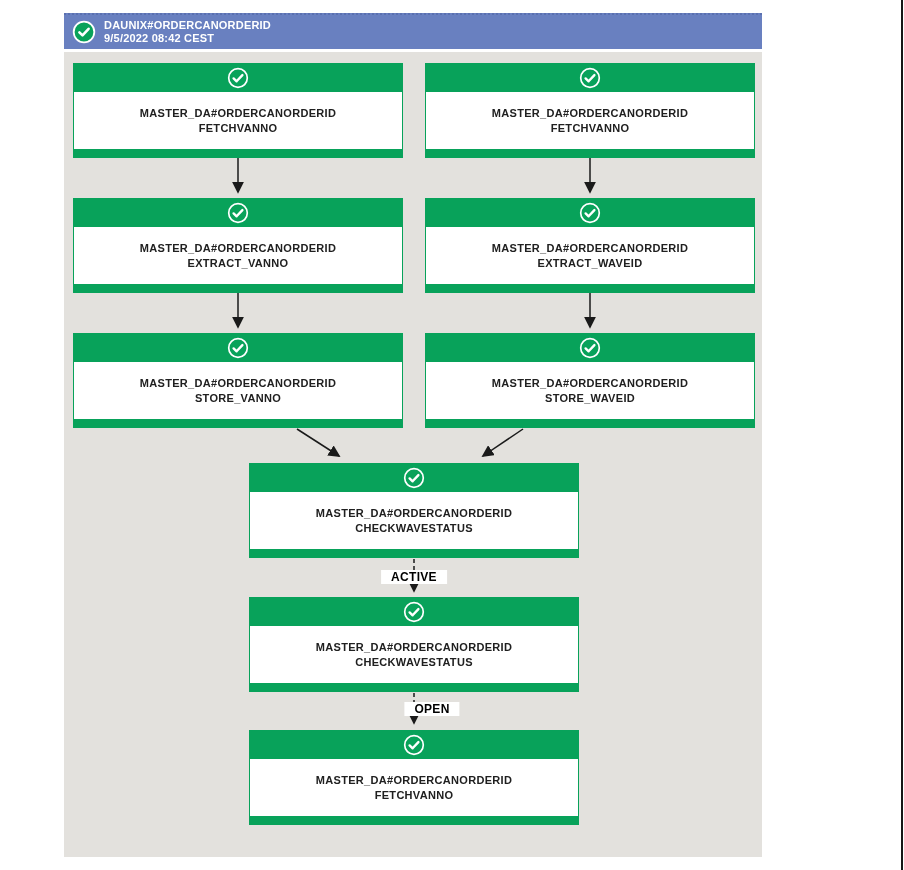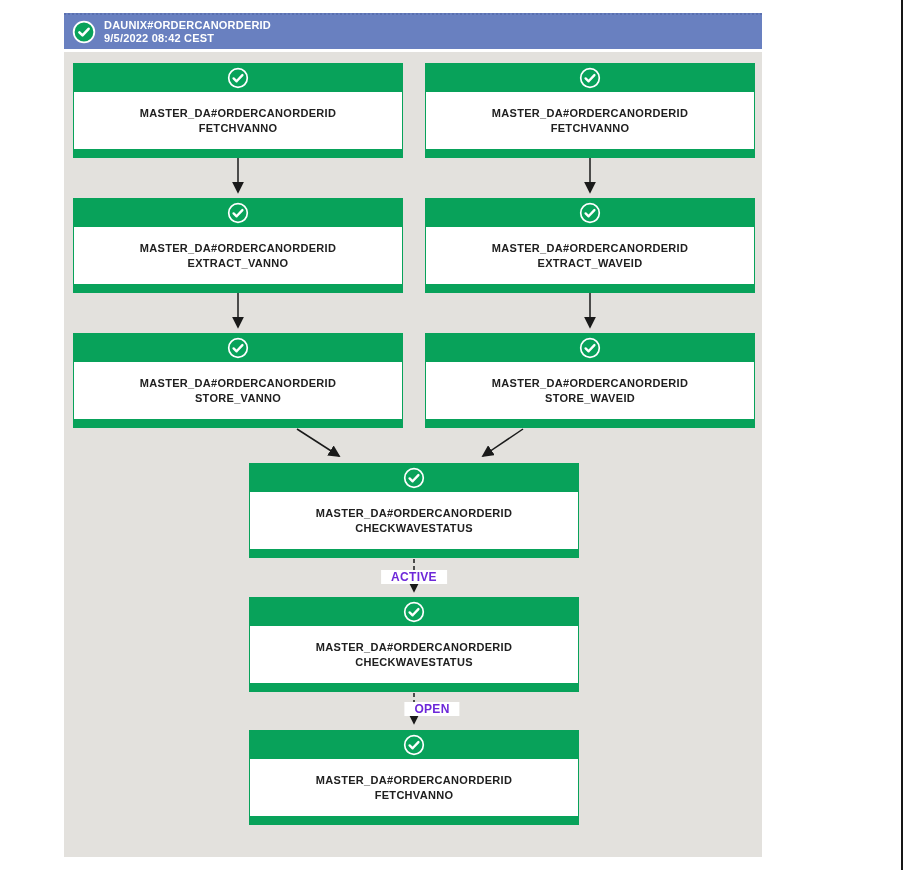--- a/index.html
+++ b/index.html
@@ -33,21 +33,21 @@
   .node-header { height:28px; background:#08a25a; flex:0 0 28px;
                  display:flex; align-items:center; justify-content:center; }
   .node-body { flex:1 1 auto; display:flex; flex-direction:column;
                align-items:center; justify-content:center; background:#ffffff; }
   .node-body .l1, .node-body .l2 { font-size:11px; font-weight:700; color:#202020;
                line-height:15px; letter-spacing:.3px; text-align:center; }
   .node-footer { height:8px; background:#08a25a; flex:0 0 8px; }
 
   
   .edge-label { position:absolute; transform:translateX(-50%);
-                background:#ffffff; color:#6d28d9; font-size:12px; font-weight:700;
+                background:#ffffff; color:#000000; font-size:12px; font-weight:700;
                 letter-spacing:.3px; padding:0 10px; line-height:14px; }
 </style>
 </head>
 <body>
 
 <div class="stage">
 
   <div class="chain-header">
     <span style="display:flex;">
       <svg width="24" height="24" viewBox="0 0 24 24">

